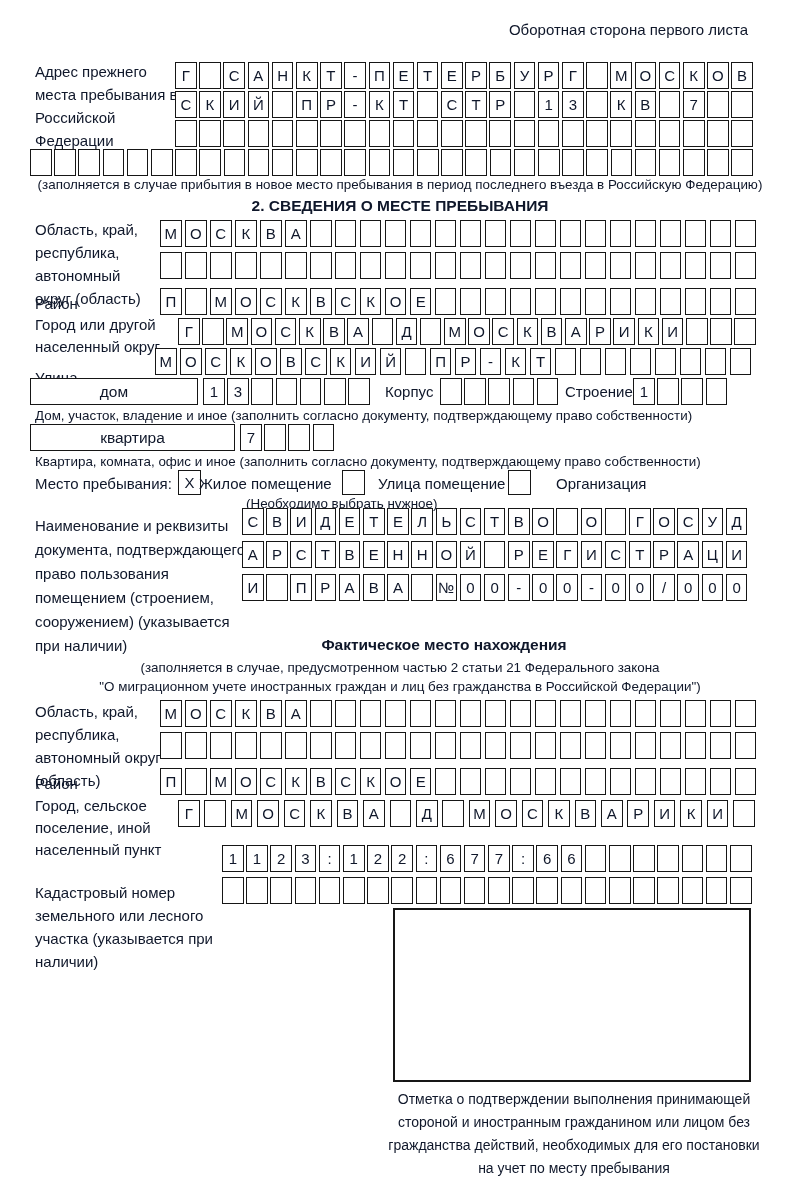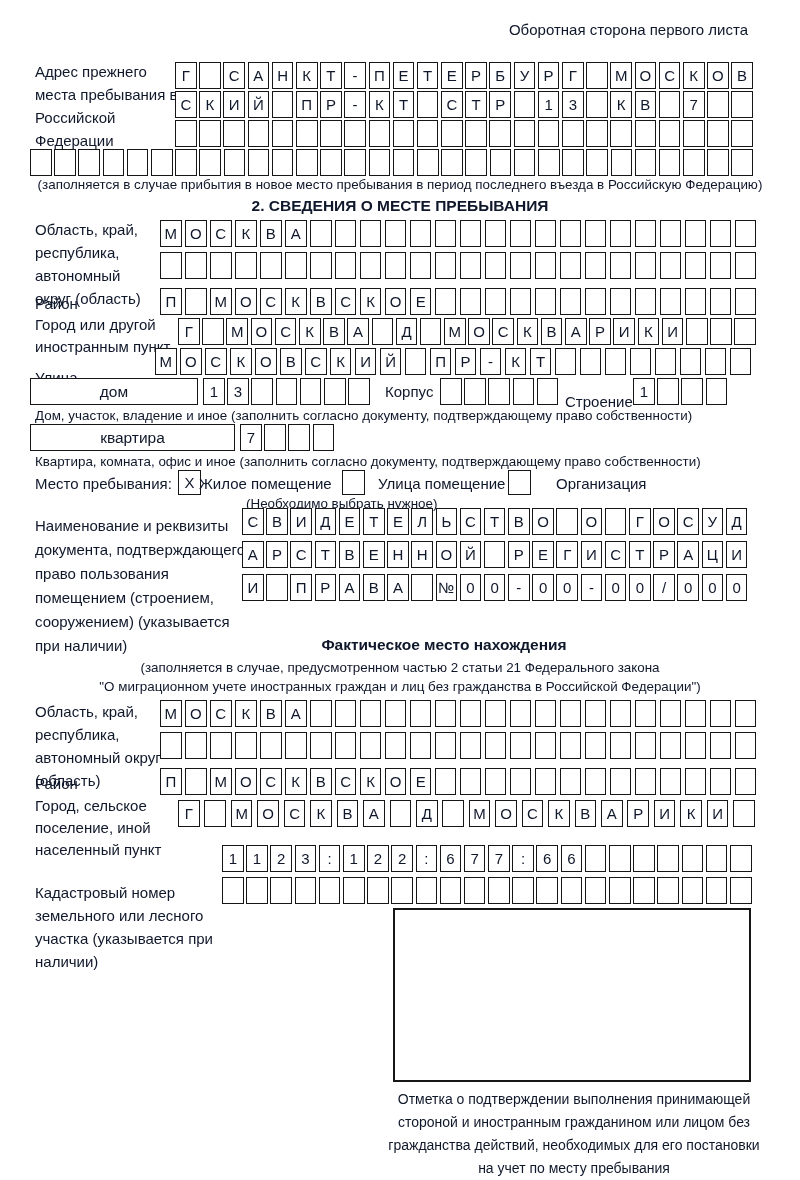--- a/index.html
+++ b/index.html
@@ -219,21 +219,21 @@
       <span class="cell"></span>
       <span class="cell"></span>
       <span class="cell"></span>
       <span class="cell"></span>
       <span class="cell"></span>
       <span class="cell"></span>
       <span class="cell"></span>
       <span class="cell"></span>
     </div>
 
-  <div class="abs lbl" style="left:35px;top:314px;width:150px;line-height:22px;">Город или другой иностранным пункт</div>
+  <div class="abs lbl" style="left:35px;top:314px;width:150px;line-height:22px;">Город или другой населенный округ</div>
   <div class="cellrow" style="left:178px;top:318px;">
       <span class="cell">Г</span>
       <span class="cell"></span>
       <span class="cell">М</span>
       <span class="cell">О</span>
       <span class="cell">С</span>
       <span class="cell">К</span>
       <span class="cell">В</span>
       <span class="cell">А</span>
       <span class="cell"></span>
@@ -293,21 +293,21 @@
       <span class="cell"></span>
     </div>
   <div class="abs lbl" style="left:385px;top:380px;">Корпус</div>
   <div class="cellrow" style="left:440px;top:378px;">
       <span class="cell"></span>
       <span class="cell"></span>
       <span class="cell"></span>
       <span class="cell"></span>
       <span class="cell"></span>
     </div>
-  <div class="abs lbl" style="left:565px;top:380px;margin-top:10px;">Строение</div>
+  <div class="abs lbl" style="left:565px;top:380px;">Строение</div>
   <div class="cellrow" style="left:633px;top:378px;">
       <span class="cell">1</span>
       <span class="cell"></span>
       <span class="cell"></span>
       <span class="cell"></span>
     </div>
   <div class="abs note" style="left:35px;top:408px;">Дом, участок, владение и иное (заполнить согласно документу, подтверждающему право собственности)</div>
 
   <div class="widebox" style="left:30px;top:424px;width:205px;">квартира</div>
   <div class="cellrow" style="left:240px;top:424px;">

